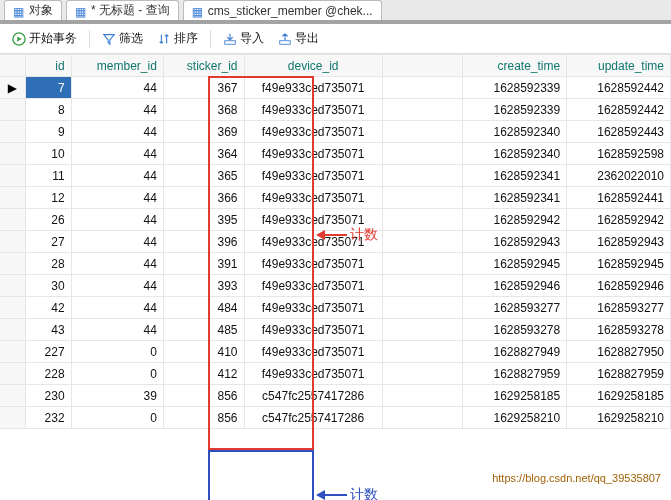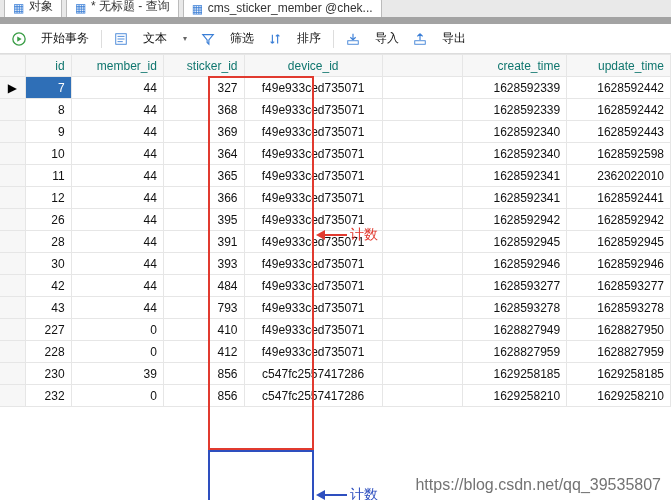--- a/index.html
+++ b/index.html
@@ -7,24 +7,23 @@
     font-family: "Microsoft YaHei", Tahoma, sans-serif;
     font-size: 12px;
     background: #f0f0f0;
     width: 671px;
     height: 500px;
     overflow: hidden;
     position: relative;
   }
   .tabbar {
     display: flex;
-    align-items: flex-end;
     height: 24px;
     background: #e9e9e9;
-    border-bottom: 7px solid #a3a3a3;
+    border-bottom: 4px solid #a3a3a3;
     padding-left: 4px;
     gap: 4px;
   }
   .tab {
     display: flex;
     align-items: center;
     gap: 4px;
     background: #fff;
     border: 1px solid #bbb;
     border-bottom: none;
@@ -40,21 +39,21 @@
     align-items: center;
     height: 30px;
     background: #fff;
     border-bottom: 1px solid #ddd;
     padding: 0 6px;
     gap: 2px;
   }
   .tbtn {
     display: flex;
     align-items: center;
-    gap: 15px;
+    gap: 3px;
     padding: 3px 6px;
     color: #111111;
     border-radius: 3px;
     cursor: pointer;
   }
   .tbtn svg { width: 14px; height: 14px; }
   .tsep { width: 1px; height: 18px; background: #ddd; margin: 0 4px; }
   .dd { font-size: 8px; color: #666; margin-left: 1px; }
 
   .grid-wrap {
@@ -124,23 +123,23 @@
     position: absolute;
     width: 0; height: 0;
     border-top: 5px solid transparent;
     border-bottom: 5px solid transparent;
     pointer-events: none;
   }
   .arrow-head.red { border-right: 9px solid #e13a2f; }
   .arrow-head.blue { border-right: 9px solid #2e4fbf; }
   .watermark {
     position: absolute;
-    right: 10px; bottom: 6px;
-    font-size: 16px;
-    color: #737373;
+    right: 10px; bottom: 16px;
+    font-size: 11px;
+    color: #a16207;
     pointer-events: none;
   }
 </style>
 </head>
 <body>
 
 <div class="tabbar">
   <div class="tab">
     <span class="tab-icon table-icon"></span>
     <span>对象</span>
@@ -157,30 +156,20 @@
 
 <div class="toolbar">
   <div class="tbtn">
     <svg viewBox="0 0 16 16">
         <circle cx="8" cy="8" r="7" fill="none" stroke="#3a9d46" stroke-width="1.5"></circle>
         <polygon points="6,5 11,8 6,11" fill="#3a9d46"></polygon>
       </svg>
     <span>开始事务</span>
   </div>
   <div class="tsep"></div>
-  <div class="tbtn">
-    <svg viewBox="0 0 16 16">
-        <rect x="2" y="2" width="12" height="12" fill="none" stroke="#3a7ed6"></rect>
-        <line x1="4" y1="5" x2="12" y2="5" stroke="#3a7ed6"></line>
-        <line x1="4" y1="8" x2="12" y2="8" stroke="#3a7ed6"></line>
-        <line x1="4" y1="11" x2="10" y2="11" stroke="#3a7ed6"></line>
-      </svg>
-    <span>文本</span>
-    <span class="dd">▾</span>
-  </div>
   <div class="tbtn">
     <svg viewBox="0 0 16 16">
         <polygon points="2,3 14,3 9,9 9,14 7,12 7,9" fill="none" stroke="#3a7ed6" stroke-width="1.3"></polygon>
       </svg>
     <span>筛选</span>
   </div>
   <div class="tbtn">
     <svg viewBox="0 0 16 16">
         <path d="M5 3v10M5 13l-2-2M5 13l2-2M11 13V3M11 3l-2 2M11 3l2 2" fill="none" stroke="#3a7ed6" stroke-width="1.3"></path>
       </svg>
@@ -215,21 +204,21 @@
         <th class="txt" style="width:70px"></th>
         <th class="num" style="width:90px">create_time</th>
         <th class="num" style="width:90px">update_time</th>
       </tr>
     </thead>
     <tbody id="grid-body">
         <tr class="sel">
           <td class="rowhead">▶</td>
           <td class="num cell-id">7</td>
           <td class="num">44</td>
-          <td class="num">327</td>
+          <td class="num">367</td>
           <td class="txt">f49e933ced735071</td>
           <td class="txt"></td>
           <td class="num">1628592339</td>
           <td class="num">1628592442</td>
         </tr>
         <tr>
           <td class="rowhead"></td>
           <td class="num cell-id">8</td>
           <td class="num">44</td>
           <td class="num">368</td>
@@ -283,20 +272,30 @@
           <td class="num cell-id">26</td>
           <td class="num">44</td>
           <td class="num">395</td>
           <td class="txt">f49e933ced735071</td>
           <td class="txt"></td>
           <td class="num">1628592942</td>
           <td class="num">1628592942</td>
         </tr>
         <tr>
           <td class="rowhead"></td>
+          <td class="num cell-id">27</td>
+          <td class="num">44</td>
+          <td class="num">396</td>
+          <td class="txt">f49e933ced735071</td>
+          <td class="txt"></td>
+          <td class="num">1628592943</td>
+          <td class="num">1628592943</td>
+        </tr>
+        <tr>
+          <td class="rowhead"></td>
           <td class="num cell-id">28</td>
           <td class="num">44</td>
           <td class="num">391</td>
           <td class="txt">f49e933ced735071</td>
           <td class="txt"></td>
           <td class="num">1628592945</td>
           <td class="num">1628592945</td>
         </tr>
         <tr>
           <td class="rowhead"></td>
@@ -315,21 +314,21 @@
           <td class="num">484</td>
           <td class="txt">f49e933ced735071</td>
           <td class="txt"></td>
           <td class="num">1628593277</td>
           <td class="num">1628593277</td>
         </tr>
         <tr>
           <td class="rowhead"></td>
           <td class="num cell-id">43</td>
           <td class="num">44</td>
-          <td class="num">793</td>
+          <td class="num">485</td>
           <td class="txt">f49e933ced735071</td>
           <td class="txt"></td>
           <td class="num">1628593278</td>
           <td class="num">1628593278</td>
         </tr>
         <tr>
           <td class="rowhead"></td>
           <td class="num cell-id">227</td>
           <td class="num">0</td>
           <td class="num">410</td>

